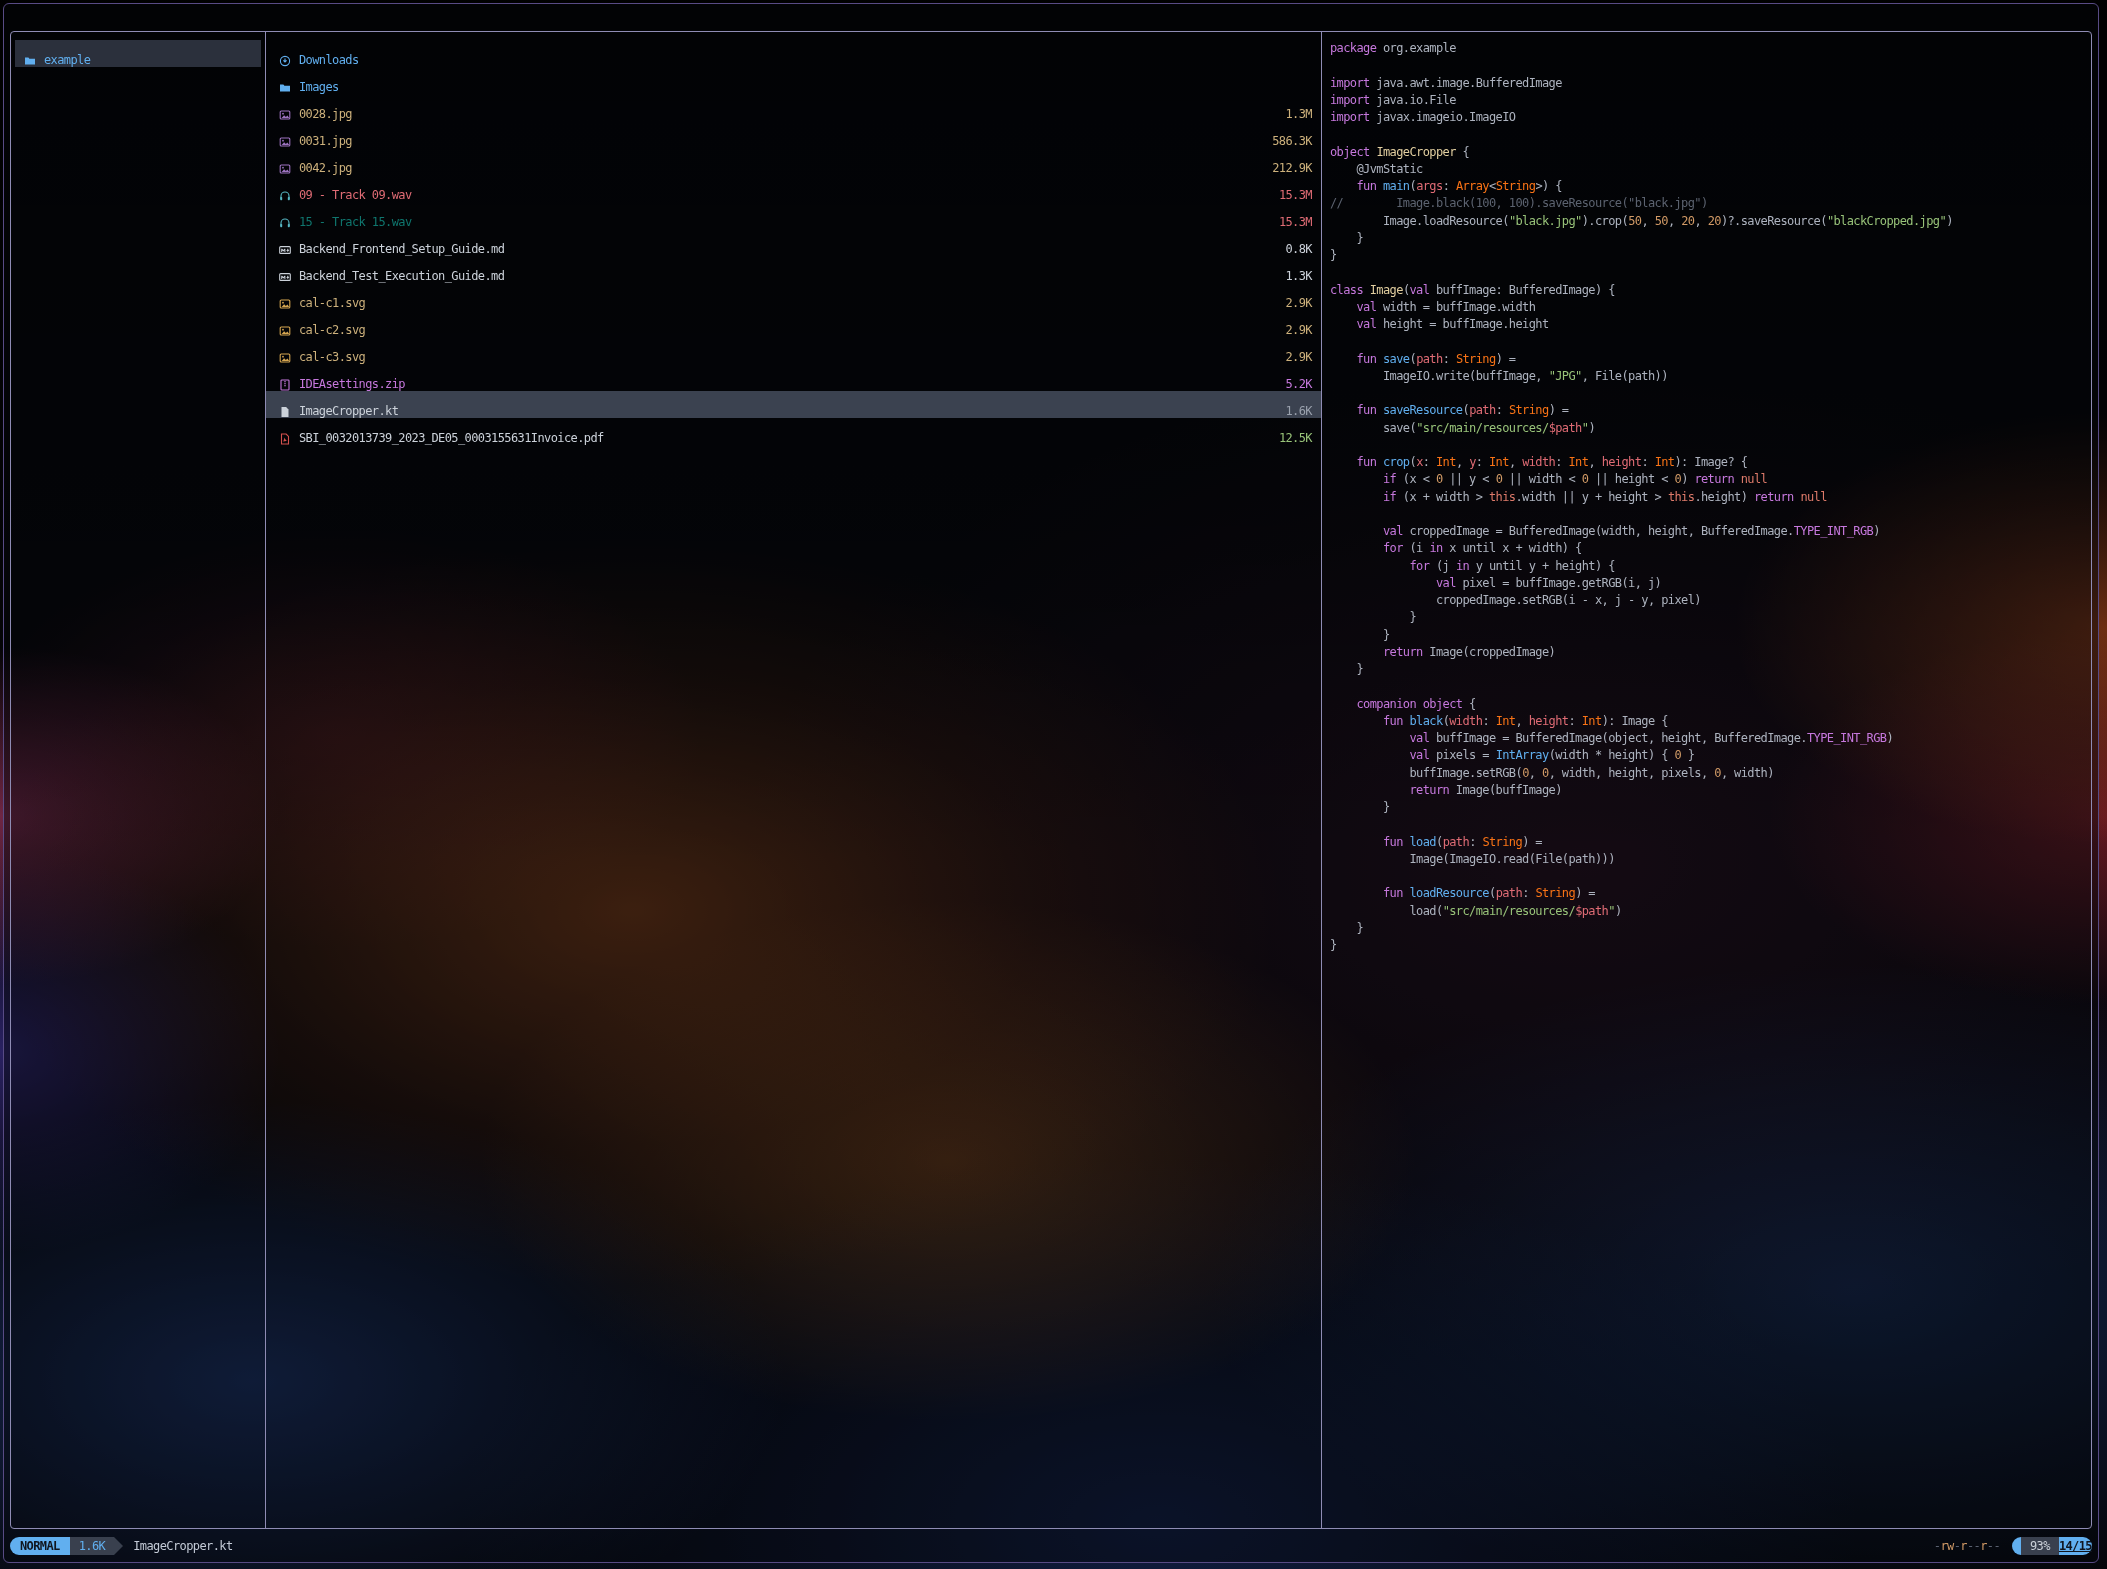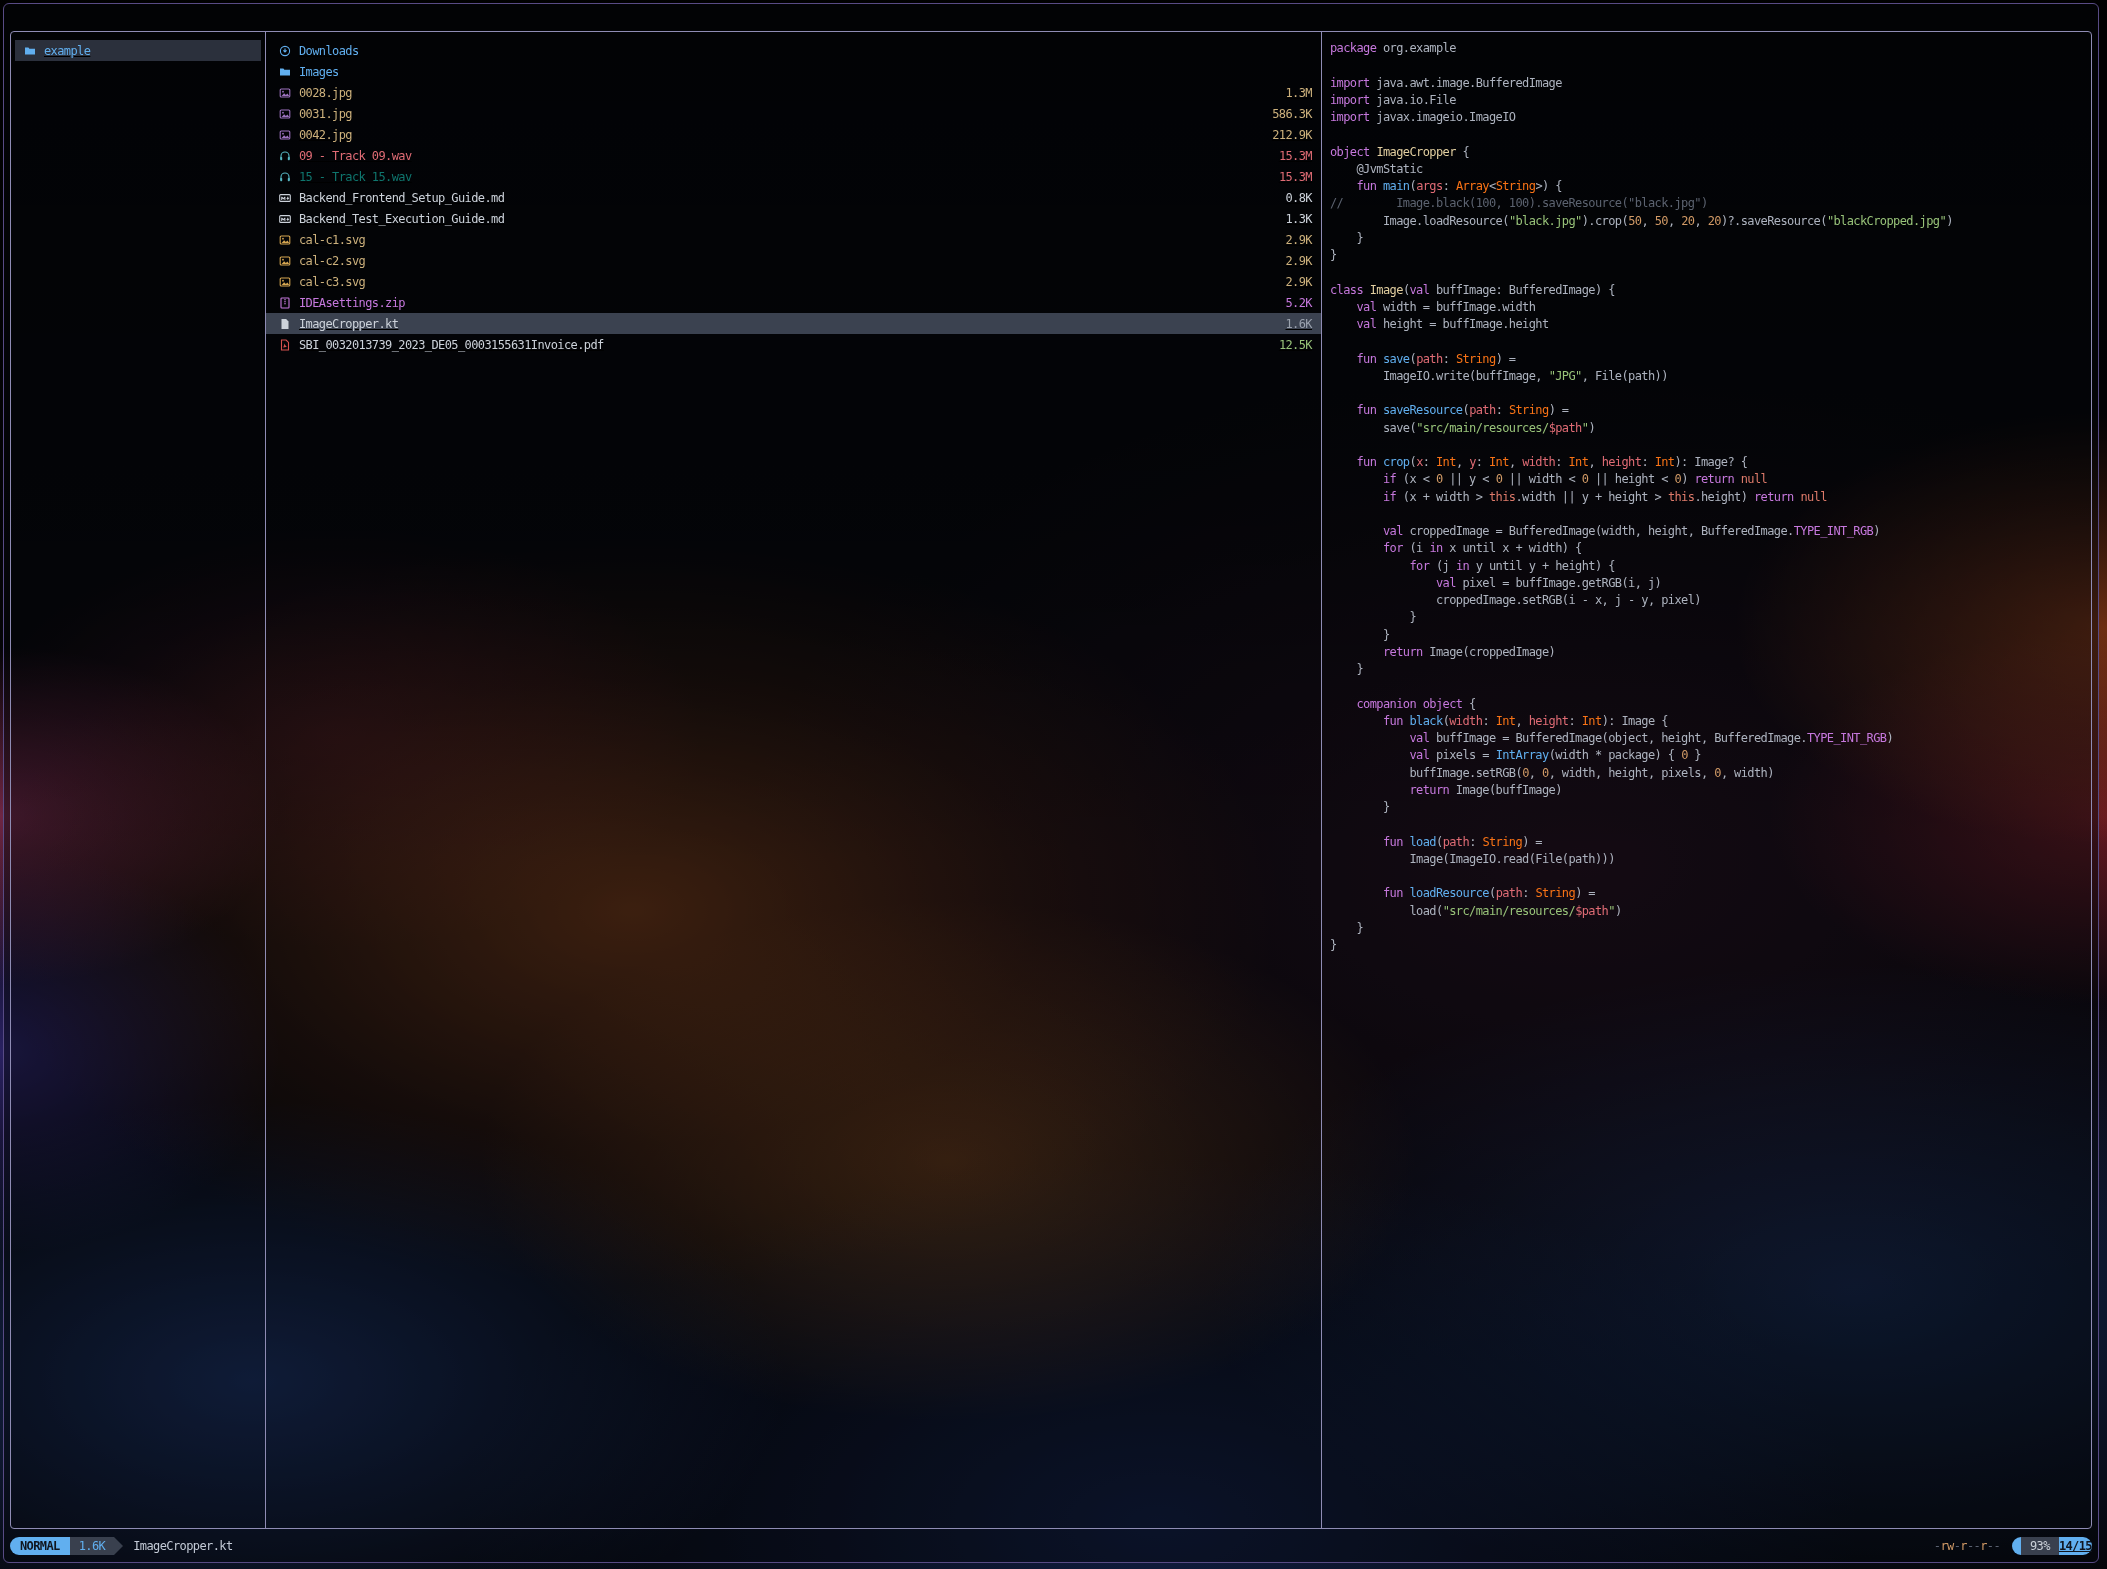--- a/index.html
+++ b/index.html
@@ -41,21 +41,21 @@
   .titlebar{position:absolute;top:0;left:0;right:0;height:27px;
     display:flex;align-items:center;padding-left:14px;color:var(--blue);}
   .panesbox{position:absolute;left:6px;right:6px;top:27px;bottom:33px;
     border:1px solid var(--border-inner);border-radius:4px;
     display:flex;overflow:hidden;}
   .pane{padding-top:8px;overflow:hidden;}
   .pane.left{width:255px;border-right:1px solid var(--border-inner);}
   .pane.mid{width:1056px;border-right:1px solid var(--border-inner);}
   .pane.right{flex:1;padding:8px 0 0 8px;}
   
-  .frow{height:21px;display:flex;align-items:center;white-space:pre;text-decoration:underline;}
+  .frow{height:27px;display:flex;align-items:flex-end;white-space:pre;}
   .pane.mid .frow{padding-left:13px;}
   .pane.mid .frow.sel{background:var(--sel-bg);}
   .pane.left .frow{margin:0 4px;padding-left:9px;}
   .pane.left .frow.sel{background:var(--side-sel-bg);}
   .ficon{width:12px;height:12px;margin-right:8px;flex:none;display:inline-flex;}
   .ficon svg{width:12px;height:12px;}
   .fsize{margin-left:auto;padding-right:9px;}
   
   .code-line{height:17.25px;line-height:17.25px;white-space:pre;}
   .t-kw{color:var(--magenta);} .t-fn{color:var(--blue);}
@@ -197,21 +197,21 @@
         <div class="code-line"><span class="t-fg">                </span><span class="t-kw">val</span><span class="t-fg"> pixel = buffImage.getRGB(i, j)</span></div>
         <div class="code-line"><span class="t-fg">                croppedImage.setRGB(i - x, j - y, pixel)</span></div>
         <div class="code-line"><span class="t-fg">            }</span></div>
         <div class="code-line"><span class="t-fg">        }</span></div>
         <div class="code-line"><span class="t-fg">        </span><span class="t-kw">return</span><span class="t-fg"> Image(croppedImage)</span></div>
         <div class="code-line"><span class="t-fg">    }</span></div>
         <div class="code-line">&nbsp;</div>
         <div class="code-line"><span class="t-fg">    </span><span class="t-kw">companion object</span><span class="t-fg"> {</span></div>
         <div class="code-line"><span class="t-fg">        </span><span class="t-kw">fun</span><span class="t-fg"> </span><span class="t-fn">black</span><span class="t-fg">(</span><span class="t-pa">width</span><span class="t-fg">: </span><span class="t-ty">Int</span><span class="t-fg">, </span><span class="t-pa">height</span><span class="t-fg">: </span><span class="t-ty">Int</span><span class="t-fg">): Image {</span></div>
         <div class="code-line"><span class="t-fg">            </span><span class="t-kw">val</span><span class="t-fg"> buffImage = BufferedImage(object, height, BufferedImage.</span><span class="t-ct">TYPE_INT_RGB</span><span class="t-fg">)</span></div>
-        <div class="code-line"><span class="t-fg">            </span><span class="t-kw">val</span><span class="t-fg"> pixels = </span><span class="t-fn">IntArray</span><span class="t-fg">(width * package) { </span><span class="t-nu">0</span><span class="t-fg"> }</span></div>
+        <div class="code-line"><span class="t-fg">            </span><span class="t-kw">val</span><span class="t-fg"> pixels = </span><span class="t-fn">IntArray</span><span class="t-fg">(width * height) { </span><span class="t-nu">0</span><span class="t-fg"> }</span></div>
         <div class="code-line"><span class="t-fg">            buffImage.setRGB(</span><span class="t-nu">0</span><span class="t-fg">, </span><span class="t-nu">0</span><span class="t-fg">, width, height, pixels, </span><span class="t-nu">0</span><span class="t-fg">, width)</span></div>
         <div class="code-line"><span class="t-fg">            </span><span class="t-kw">return</span><span class="t-fg"> Image(buffImage)</span></div>
         <div class="code-line"><span class="t-fg">        }</span></div>
         <div class="code-line">&nbsp;</div>
         <div class="code-line"><span class="t-fg">        </span><span class="t-kw">fun</span><span class="t-fg"> </span><span class="t-fn">load</span><span class="t-fg">(</span><span class="t-pa">path</span><span class="t-fg">: </span><span class="t-ty">String</span><span class="t-fg">) =</span></div>
         <div class="code-line"><span class="t-fg">            Image(ImageIO.read(File(path)))</span></div>
         <div class="code-line">&nbsp;</div>
         <div class="code-line"><span class="t-fg">        </span><span class="t-kw">fun</span><span class="t-fg"> </span><span class="t-fn">loadResource</span><span class="t-fg">(</span><span class="t-pa">path</span><span class="t-fg">: </span><span class="t-ty">String</span><span class="t-fg">) =</span></div>
         <div class="code-line"><span class="t-fg">            load(</span><span class="t-st">"src/main/resources/</span><span class="t-si">$path</span><span class="t-st">"</span><span class="t-fg">)</span></div>
         <div class="code-line"><span class="t-fg">    }</span></div>

